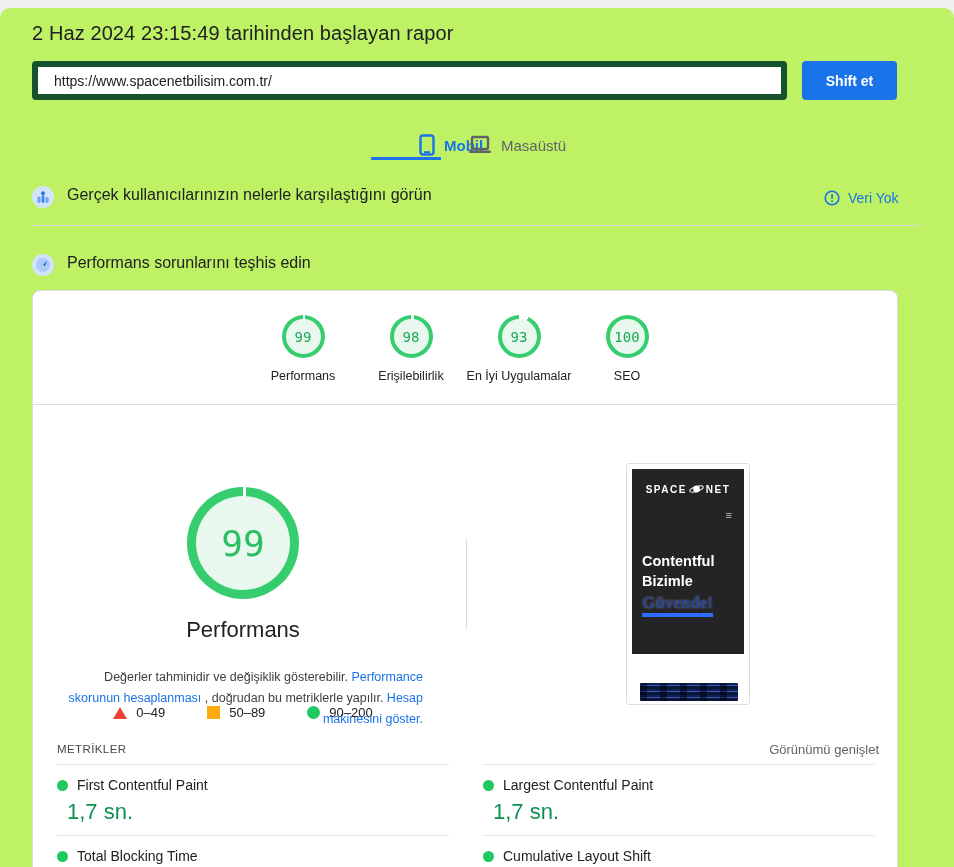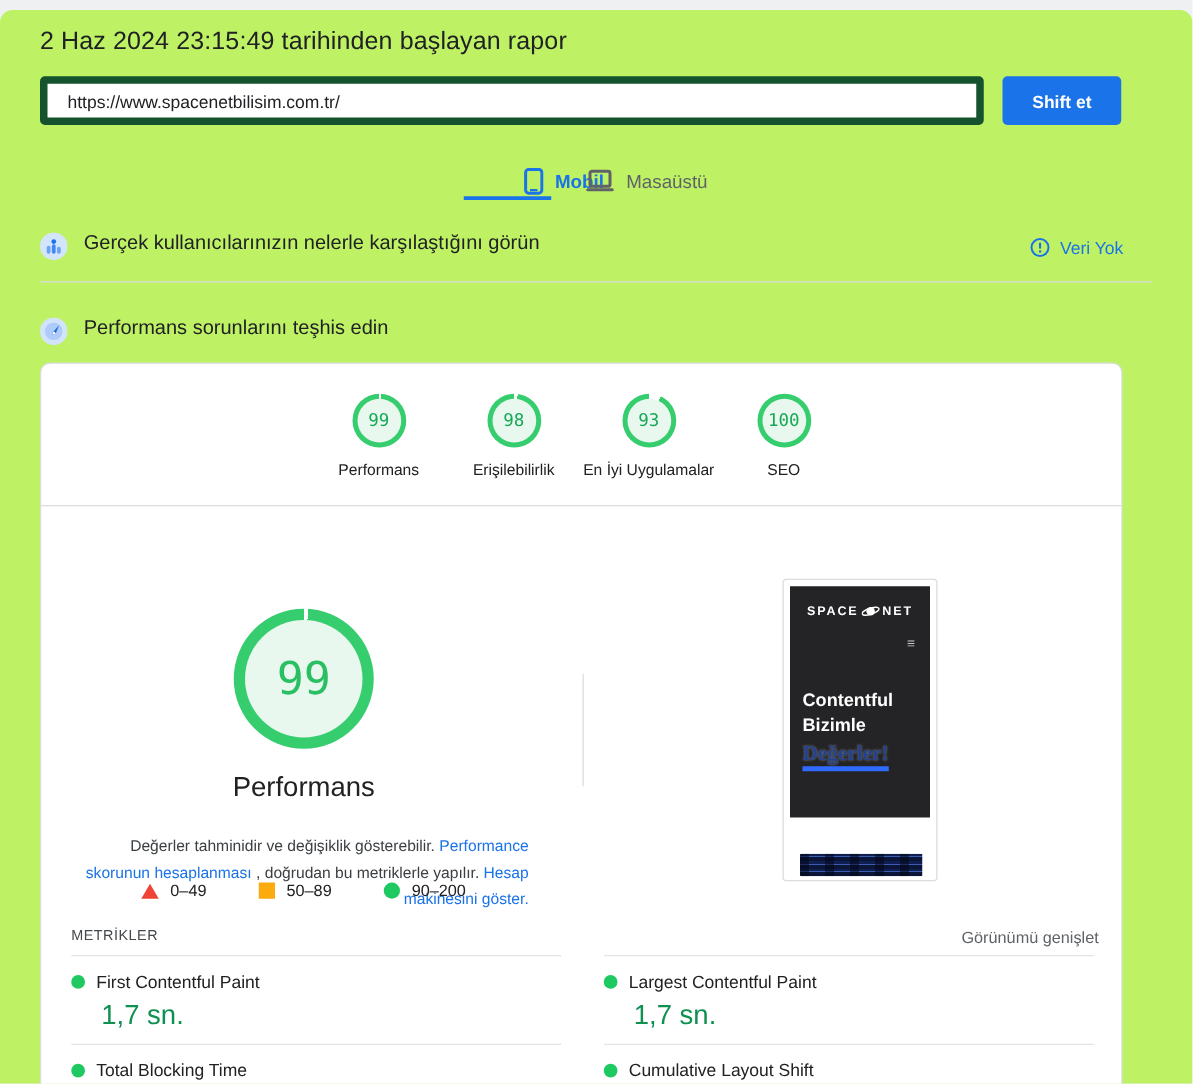--- a/index.html
+++ b/index.html
@@ -111,21 +111,21 @@
 
   .metrics-header { position:absolute; left:24px; top:452px; font-size:11.5px; letter-spacing:.4px; color:#45494d; }
   .expand-link { position:absolute; right:18px; top:451px; font-size:13px; color:#5f6368; cursor:pointer; }
 
   .metrics-grid { position:absolute; left:24px; top:473px; width:818px;
     display:grid; grid-template-columns:1fr 1fr; column-gap:34px; }
   .metric-cell { border-top:1px solid #e3e4e6; padding:12px 0 10px 0; }
   .metric-label-row { display:flex; align-items:center; gap:9px; }
   .metric-dot { width:11px; height:11px; border-radius:50%; background:#1ec961; flex:0 0 auto; }
   .metric-label { font-size:14px; color:#212121; }
-  .metric-value { margin:6px 0 0 24px; font-size:22px; color:#0e9150; }
+  .metric-value { margin:6px 0 0 10px; font-size:22px; color:#0e9150; }
 
   svg { display:block; }
 </style>
 </head>
 <body>
 
 <div class="panel">
 
   <div class="report-title">2 Haz 2024 23:15:49 tarihinden başlayan rapor</div>
 
@@ -252,21 +252,21 @@
               <circle cx="7.5" cy="6" r="3.4" fill="#ffffff"></circle>
               <ellipse cx="7.5" cy="6" rx="7" ry="2.4" fill="none" stroke="#ffffff" stroke-width="1" transform="rotate(-18 7.5 6)"></ellipse>
             </svg>
           </span>
           <span>NET</span>
         </div>
         <div class="thumb-menu">≡</div>
         <div class="thumb-headline">
           <div>Contentful</div>
           <div>Bizimle</div>
-          <span class="thumb-guvende">Değerler!</span>
+          <span class="thumb-guvende">Güvende!</span>
         </div>
       </div>
       <div class="thumb-server"></div>
     </div>
 
     <div class="metrics-header">METRİKLER</div>
     <div class="expand-link">Görünümü genişlet</div>
 
     <div class="metrics-grid">
       <div class="metric-cell">

